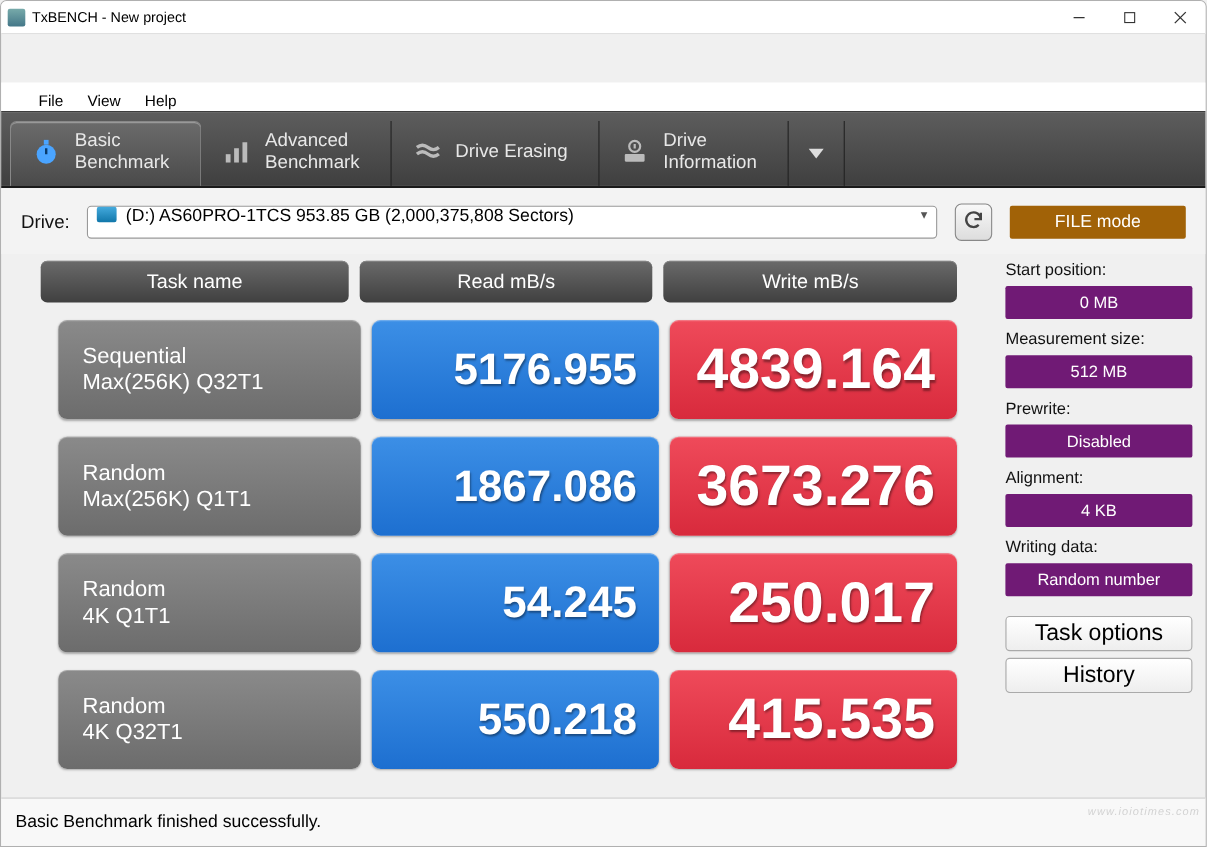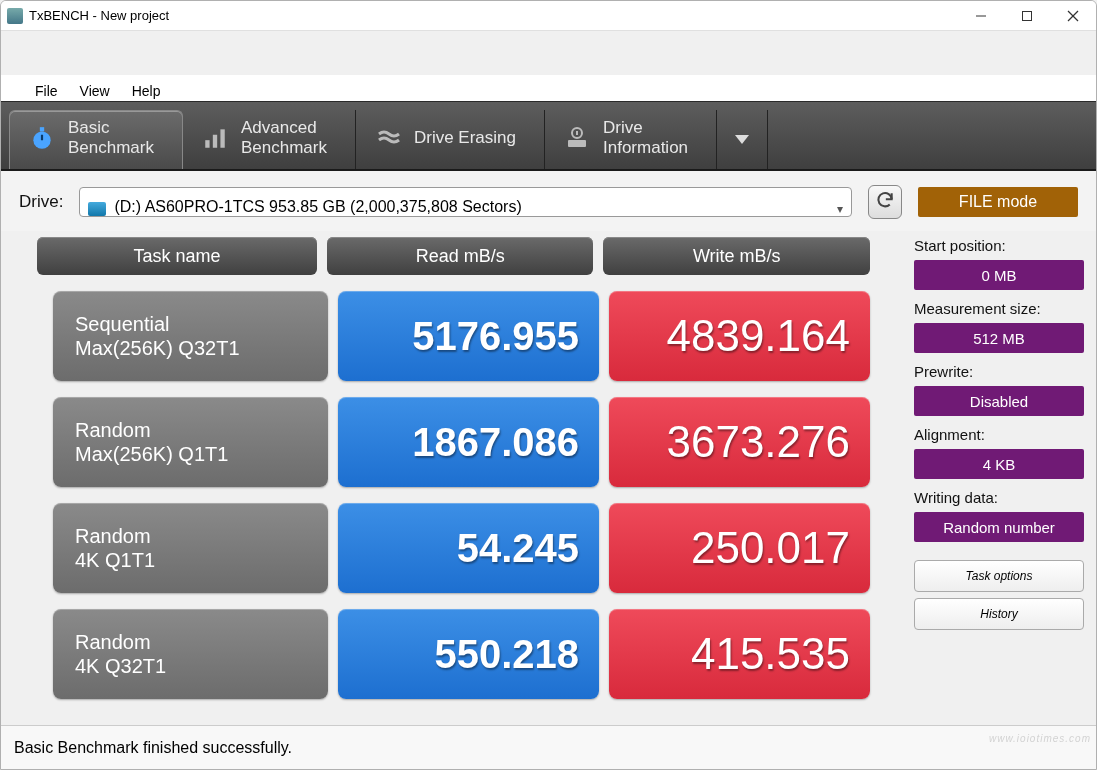--- a/index.html
+++ b/index.html
@@ -23,45 +23,45 @@
 .tab { display: flex; align-items: center; gap: 12px; padding: 6px 28px 10px 18px; color: #e8e8e8; font-size: 17px; line-height: 1.15; border-right: 1px solid #222; position: relative; }
 .tab .tab-text { white-space: pre-line; }
 .tab .tab-icon { width: 28px; height: 28px; display: flex; align-items: center; justify-content: center; }
 .tab.active { background: linear-gradient(#6b6b6b,#4a4a4a); border: 1px solid #888; border-bottom: none; border-radius: 6px 6px 0 0; box-shadow: inset 0 1px 0 #999; }
 .tab.dropdown { padding: 0 18px; }
 .tab.dropdown svg { width: 14px; height: 10px; fill: #ddd; }
 
 
 .drive-row { display: flex; align-items: center; padding: 14px 18px 12px 18px; background: #f3f3f3; gap: 16px; }
 .drive-row .lbl { font-size: 17px; color: #111; }
-.drive-select { flex: 1; height: 30px; border: 1px solid #999; border-radius: 4px; background: #fff; display: flex; align-items: flex-end; padding: 0 8px; position: relative; }
+.drive-select { flex: 1; height: 30px; border: 1px solid #999; border-radius: 4px; background: #fff; display: flex; align-items: flex-start; padding: 0 8px; position: relative; }
 .drive-select .disk-icon { width: 18px; height: 14px; background: linear-gradient(#4ad,#17a); border-radius: 2px; margin-right: 8px; }
 .drive-select .caret { margin-left: auto; font-size: 12px; color: #555; }
 .refresh-btn { width: 34px; height: 34px; border: 1px solid #888; border-radius: 6px; background: linear-gradient(#f8f8f8,#ddd); display: flex; align-items: center; justify-content: center; }
 .filemode-btn { width: 160px; height: 30px; background: #a16207; color: #fff; font-size: 16px; display: flex; align-items: center; justify-content: center; border-radius: 2px; }
 
 
 .body { flex: 1; display: flex; padding: 0 12px 6px 12px; gap: 20px; }
 .results { flex: 1; display: flex; flex-direction: column; gap: 16px; padding: 6px 24px; }
 .results-header { display: flex; gap: 10px; }
 .results-header .hcell { flex: 1; height: 38px; border-radius: 6px; background: linear-gradient(#6a6a6a,#404040); color: #fff; font-size: 18px; display: flex; align-items: center; justify-content: center; box-shadow: inset 0 1px 0 #888; }
 .results-header .hcell:first-child { flex: 1.05; }
 
 .row { display: flex; gap: 10px; }
 .cell { flex: 1; height: 90px; border-radius: 8px; display: flex; align-items: center; justify-content: center; box-shadow: inset 0 1px 0 rgba(255,255,255,.25), 0 1px 2px rgba(0,0,0,.3); }
 .task-cell { flex: 1.05; background: linear-gradient(#8a8a8a,#6c6c6c); color: #fff; font-size: 20px; line-height: 1.2; padding-left: 22px; justify-content: flex-start; white-space: pre-line; margin-left: 16px; }
 .read-cell { background: linear-gradient(#3c8fe6,#1d6fd0); color: #fff; font-size: 40px; font-weight: 700; text-shadow: 1px 2px 2px rgba(0,0,0,.4); justify-content: flex-end; padding-right: 20px; }
-.write-cell { background: linear-gradient(#ef4a5a,#d82a3c); color: #fff; font-size: 44px; font-weight: 400; text-shadow: 1px 2px 2px rgba(0,0,0,.4); justify-content: flex-end; padding-right: 20px; }
+.write-cell { background: linear-gradient(#ef4a5a,#d82a3c); color: #fff; font-size: 52px; font-weight: 700; text-shadow: 1px 2px 2px rgba(0,0,0,.4); justify-content: flex-end; padding-right: 20px; }
 
 
 .sidecol { width: 170px; display: flex; flex-direction: column; gap: 6px; padding-top: 2px; }
 .start-btn { height: 34px; border: 2px solid #1e74d2; border-radius: 4px; background: #fff; color: #000; font-size: 17px; display: flex; align-items: center; justify-content: center; }
 .side-label { font-size: 15px; color: #111; margin-top: 4px; }
 .side-black { height: 30px; background: #701a75; color: #fff; font-size: 15px; display: flex; align-items: center; justify-content: center; border-radius: 2px; }
-.side-white { height: 32px; background: linear-gradient(#fff,#eee); border: 1px solid #aaa; border-radius: 4px; font-size: 12px; display: flex; align-items: center; justify-content: center; font-style: italic; }
+.side-white { height: 32px; background: linear-gradient(#fff,#eee); border: 1px solid #aaa; border-radius: 4px; font-size: 21px; display: flex; align-items: center; justify-content: center; }
 
 
 .statusbar { height: 44px; font-size: 16px; padding: 2px 13px; border-top: 1px solid #ccc; background: #f8f8f8; display: flex; align-items: center; }
 
 
 .watermark { position: absolute; right: 6px; bottom: 26px; font-size: 28px; font-weight: 800; color: rgba(140,140,140,.35); letter-spacing: 1px; font-style: italic; pointer-events: none; }
 .watermark small { display:block; font-size:10px; font-weight:400; text-align:right; margin-top:-6px;}
 
 </style>
 </head>

